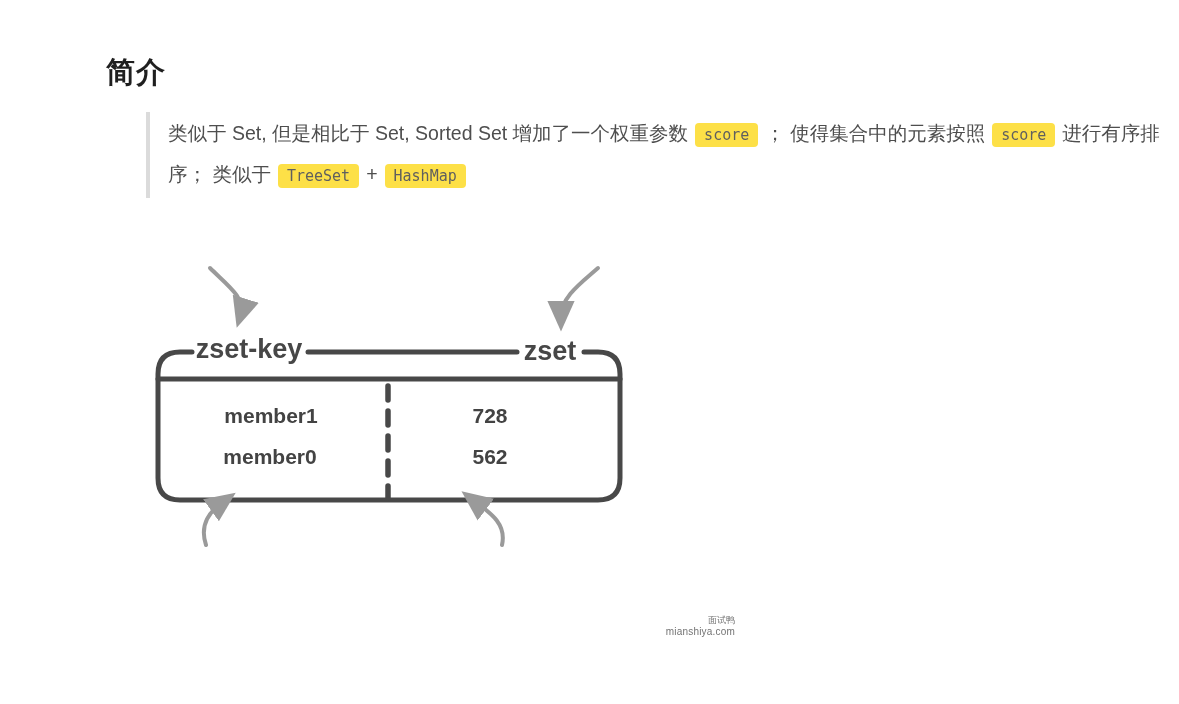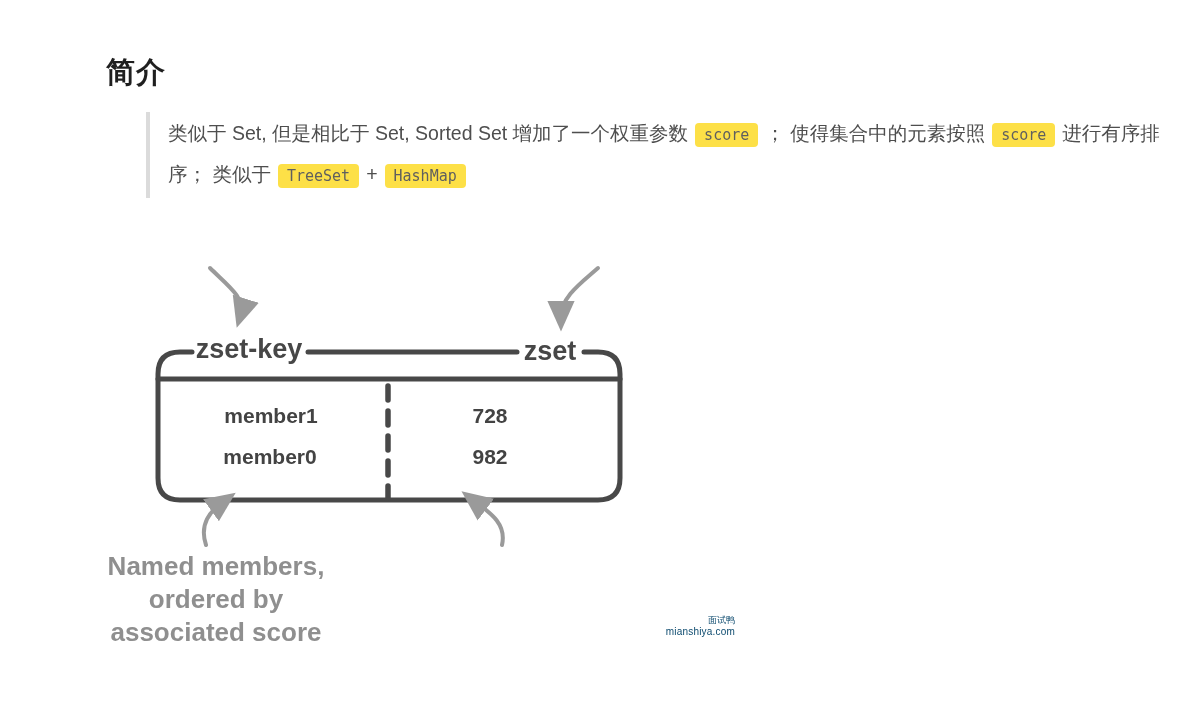--- a/index.html
+++ b/index.html
@@ -53,21 +53,21 @@
   .caption {
     position: absolute; transform: translateX(-50%);
     font-weight: 700; color: #8f8f8f;
     font-size: 26px; line-height: 33px;
     text-align: center; white-space: pre-line;
   }
 
   
   .watermark {
     position: absolute; left: 663px; top: 615px; width: 72px;
-    text-align: right; color: #0c4a6e; line-height: 11px;
+    text-align: right; color: #737373; line-height: 11px;
   }
   .watermark .wm1 { font-size: 9px; }
   .watermark .wm2 { font-size: 10px; letter-spacing: 0.2px; }
 </style>
 </head>
 <body>
 
 <div class="content">
 
   <h1 class="page-title">简介</h1>
@@ -98,25 +98,22 @@
       </g>
     </svg>
 
 
     <div class="dlabel dark" style="left:249px; top:124px;">zset-key</div>
     <div class="dlabel dark" style="left:550px; top:126px;">zset</div>
 
     <div class="cell-text" style="left:271px; top:194px;">member1</div>
     <div class="cell-text" style="left:270px; top:235px;text-align:center;">member0</div>
     <div class="cell-text" style="left:490px; top:194px;">728</div>
-    <div class="cell-text" style="left:490px; top:235px;">982</div>
+    <div class="cell-text" style="left:490px; top:235px;">562</div>
 
-    <div class="caption" style="left:216px; top:340px;">Named members,
-ordered by
-associated score</div>
   </div>
 
   <div class="watermark">
     <div class="wm1">面试鸭</div>
     <div class="wm2">mianshiya.com</div>
   </div>
 
 </div>
 
 </body></html>

